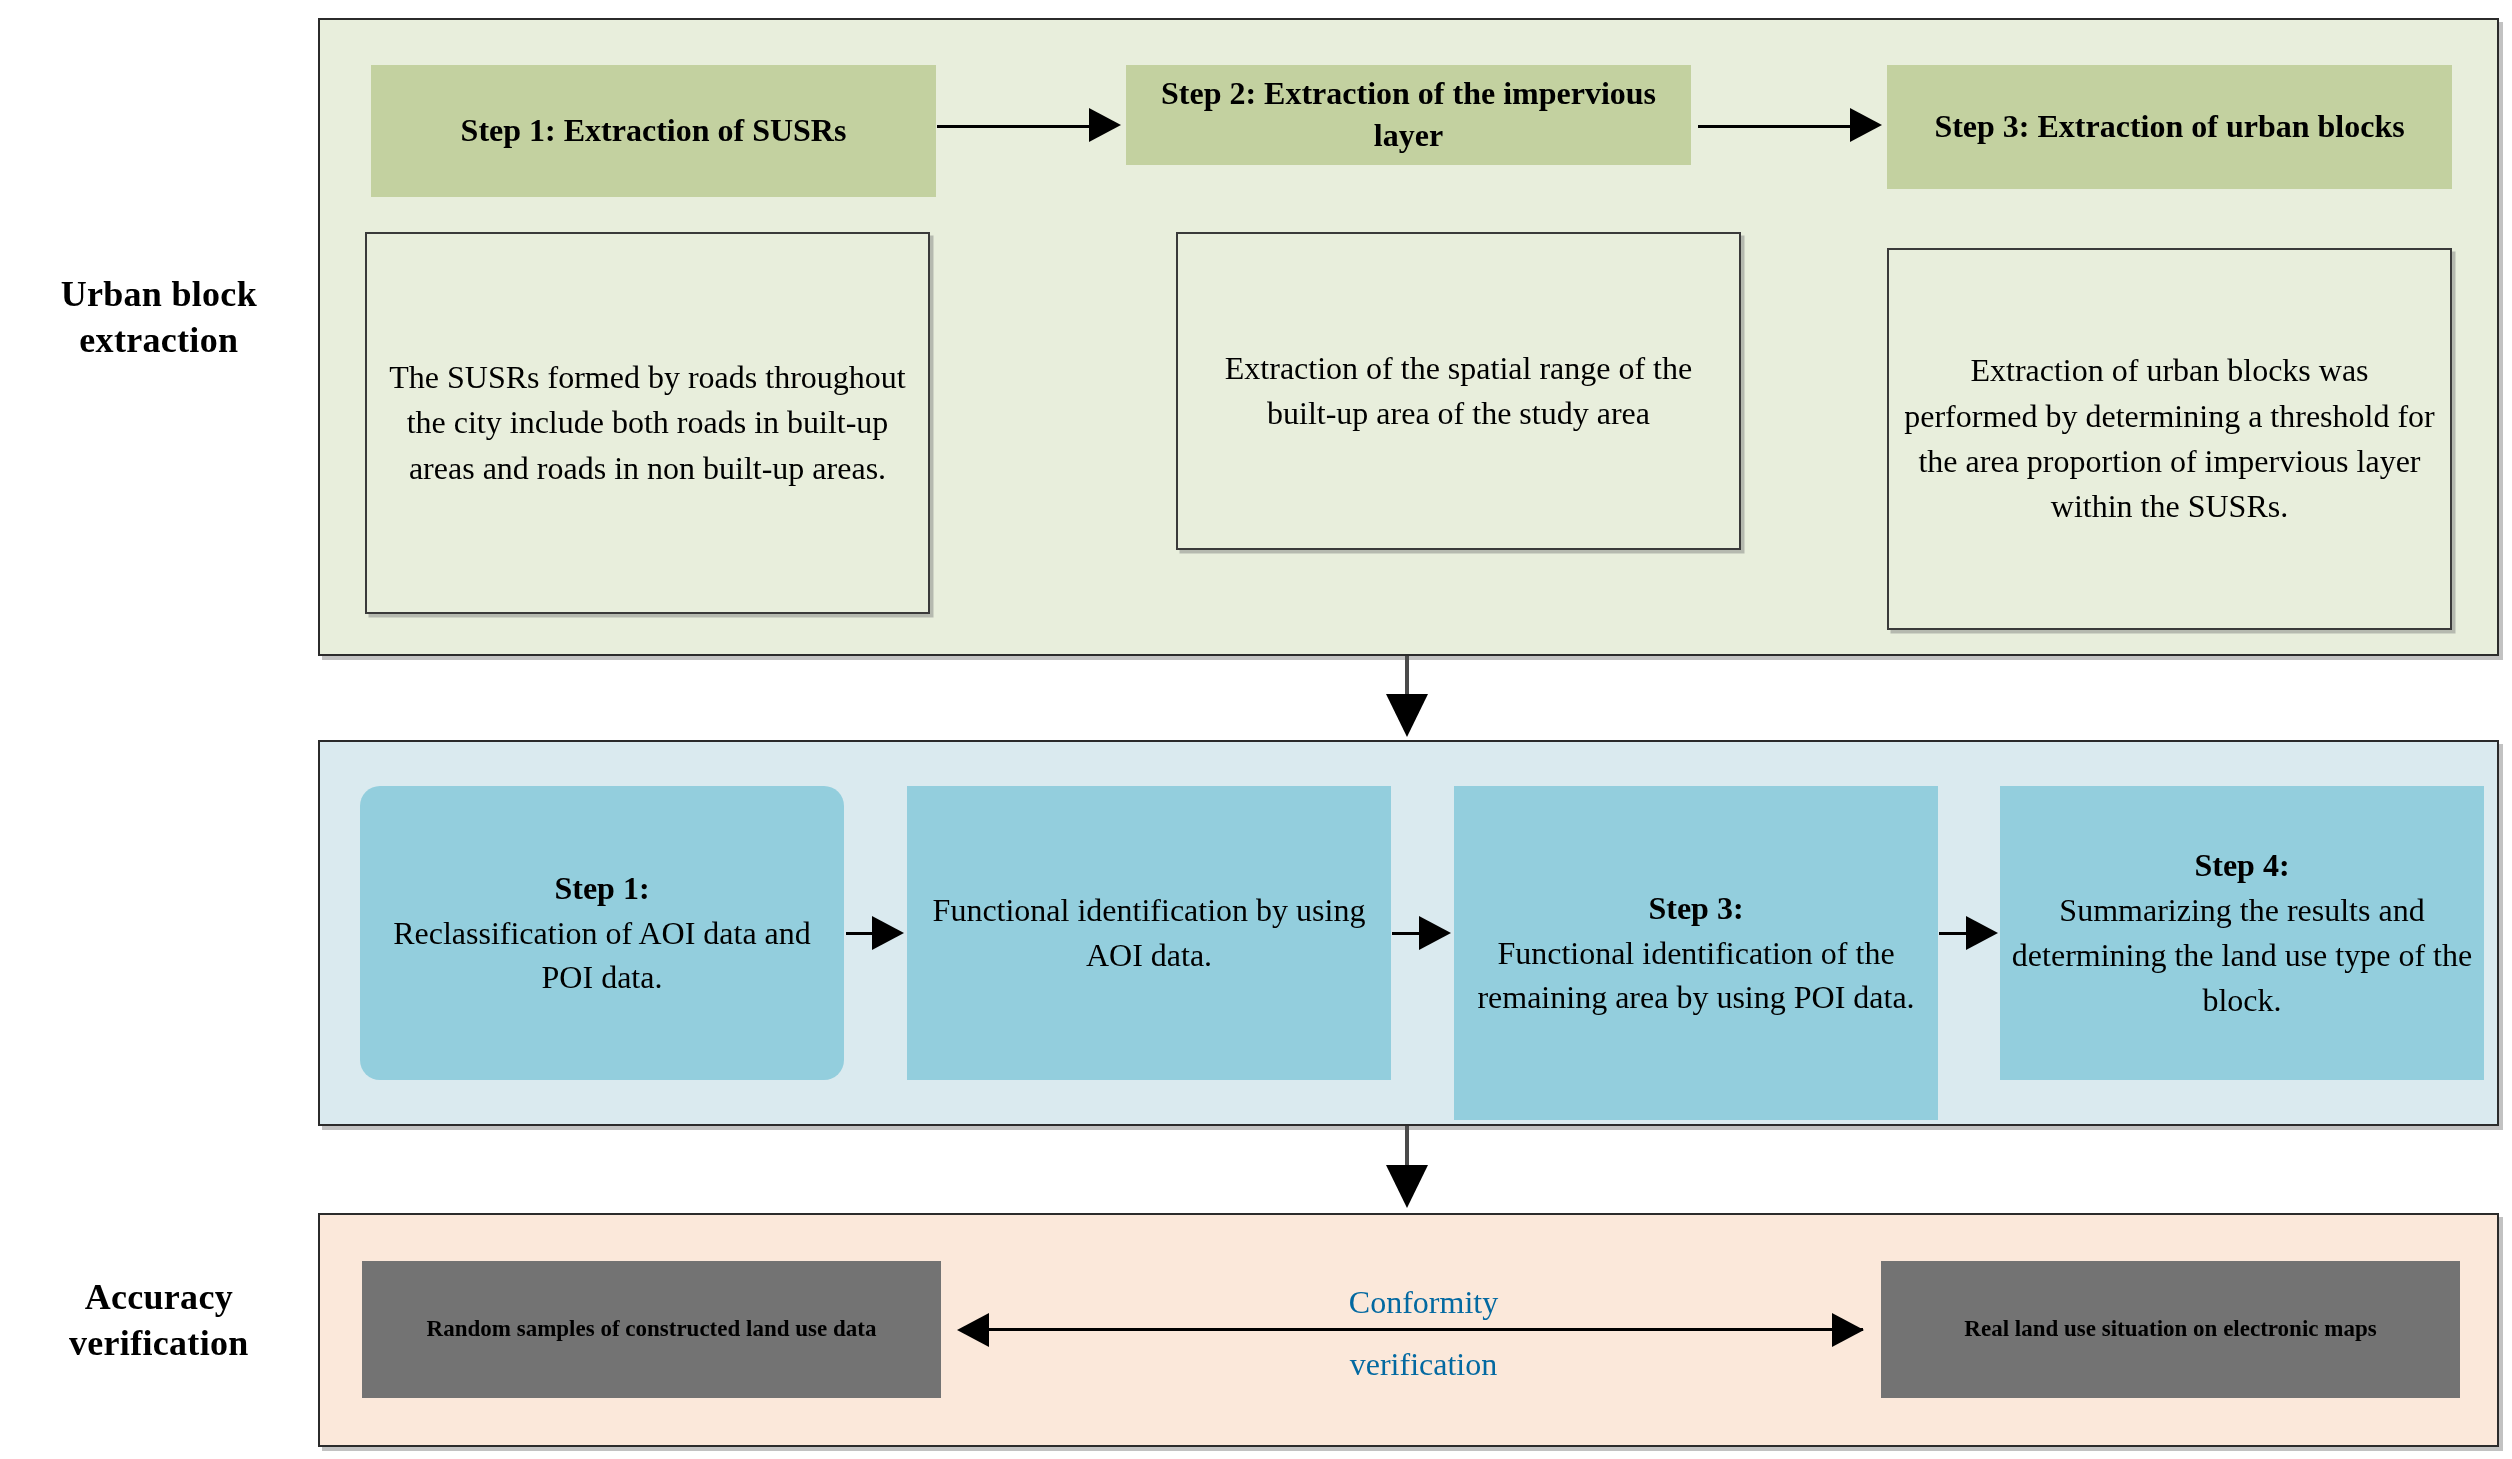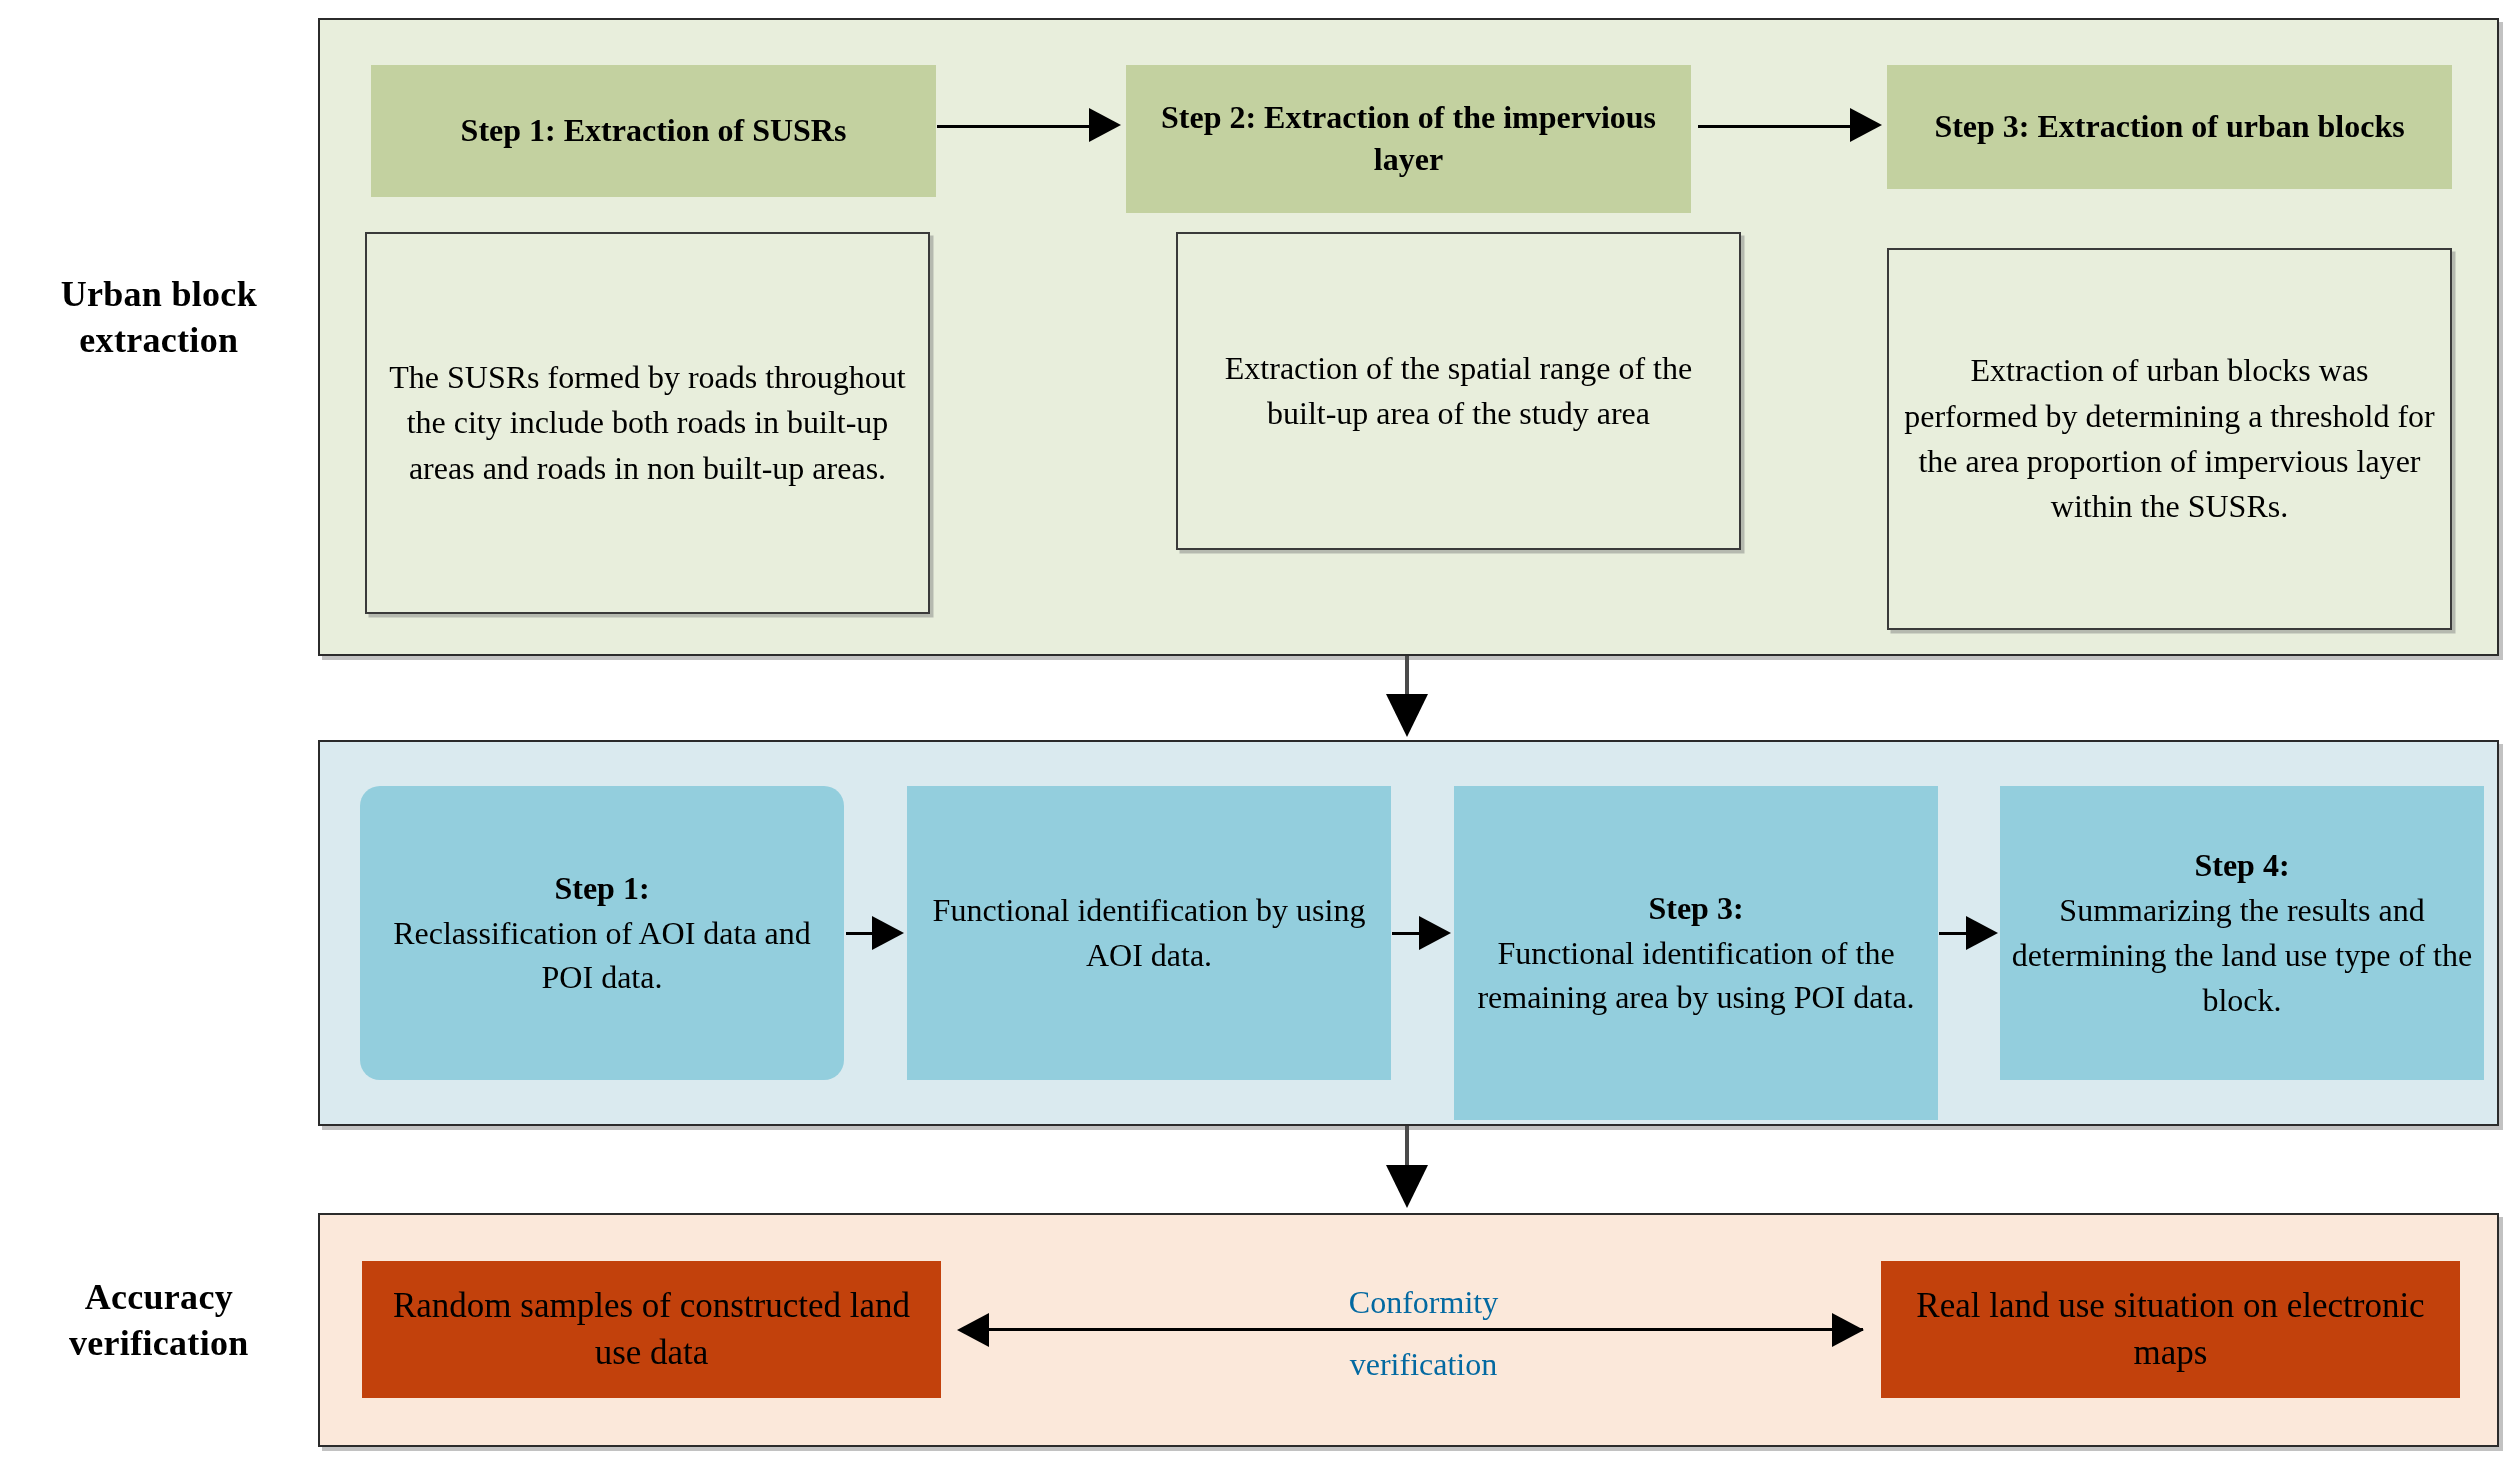--- a/index.html
+++ b/index.html
@@ -87,27 +87,27 @@
     font-size: 32px;
     line-height: 1.40;
     padding: 5.8px 10.4px;
   }
   .blue-box .sb-title { font-weight: bold; display: block; }
 
   
   .orange-box {
     position: absolute;
     box-sizing: border-box;
-    background: #c2410c;
-    display: flex;
-    align-items: center;
-    justify-content: center;
-    text-align: center;
-    font-weight: normal;
-    font-size: 35px;
+    background: #737373;
+    display: flex;
+    align-items: center;
+    justify-content: center;
+    text-align: center;
+    font-weight: bold;
+    font-size: 23px;
     line-height: 1.33;
     padding: 5.8px 10.4px;
   }
 
   
   .h-arrow-line {
     position: absolute;
     height: 2.9px;
     background: #000;
   }
@@ -153,21 +153,21 @@
 
   <div class="row-label" style="left:5.8px; top:271px; width:306px;">Urban  block<br>extraction</div>
 
 
   <div class="row-label" style="left:5.8px; top:1274px; width:306px;">Accuracy<br>verification</div>
 
   <div class="panel panel-green" style="left:318px; top:18px; width:2181px; height:638px;"></div>
 
   <div class="step-chip" style="left:371px; top:65px; width:565px; height:132px;">Step 1: Extraction of SUSRs</div>
 
-  <div class="step-chip" style="left:1126px; top:65px; width:565px; height:148px;">Step 2: Extraction of the impervious layer</div>
+  <div class="step-chip" style="left:1126px; top:65px; width:565px; height:100px;">Step 2: Extraction of the impervious layer</div>
 
   <div class="step-chip" style="left:1887px; top:65px; width:565px; height:124px;">Step 3: Extraction of urban blocks</div>
 
   <div class="h-arrow-line" style="left:937px; top:125px; width:157px;"></div>
   <div class="h-arrow-head-right" style="left:1089px; top:108px;"></div>
 
   <div class="h-arrow-line" style="left:1698px; top:125px; width:157px;"></div>
   <div class="h-arrow-head-right" style="left:1850px; top:108px;"></div>
 
   <div class="desc-box" style="left:365px; top:232px; width:565px; height:382px;">The SUSRs formed by roads throughout the city include both roads in built-up areas and roads in non built-up areas.</div>

